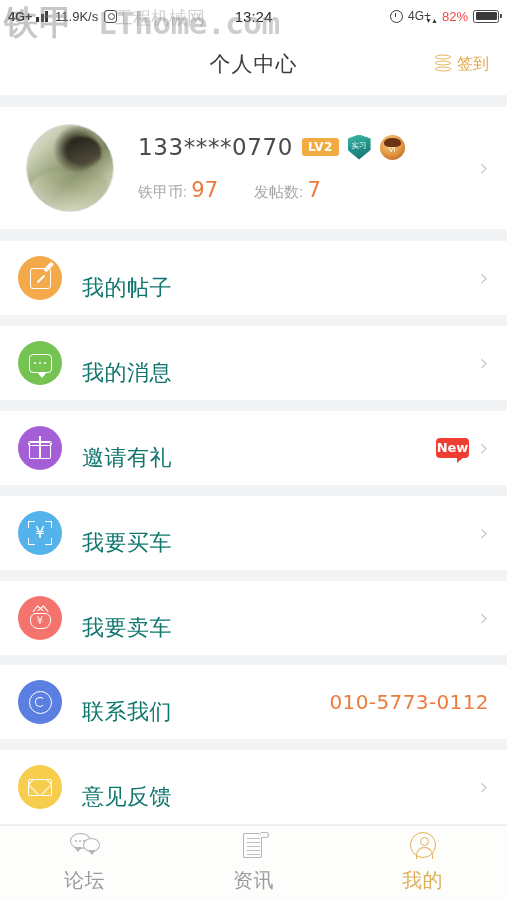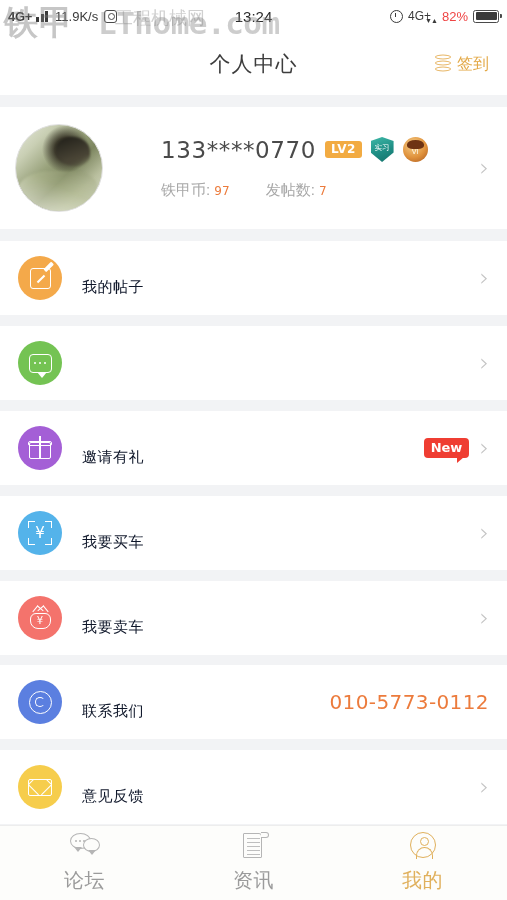--- a/index.html
+++ b/index.html
@@ -118,24 +118,23 @@
   .coin-icon span:nth-child(2){ top:6px; }
   .coin-icon span:nth-child(3){ top:12px; }
   .signin-label { font-size:16px; color:#e3a948; }
 
   
   .gap { height:12px; background:#f2f3f5; }
   .gap-sm { height:10px; background:#f2f3f5; }
   .profile {
     background:#fff; height:122px;
     display:flex; align-items:center;
-    padding:0 18px 0 15px;
+    padding:0 18px 0 26px;
     position:relative;
     cursor:pointer;
-    gap:34px;
   }
   .avatar {
     width:88px;height:88px;border-radius:50%;
     flex:0 0 88px;
     background:
       radial-gradient(circle at 58% 28%, #2b2a22 0%, #3d3a2c 14%, rgba(61,58,44,0) 30%),
       linear-gradient(135deg,#e8eade 0%,#c9cfb4 22%,#9aa37d 42%,#7d8660 58%,#b9bf9e 76%,#e3e6d8 100%);
     border:1px solid #e0e0e0;
     overflow:hidden; position:relative;
   }
@@ -189,21 +188,21 @@
     content:"";position:absolute;left:4px;top:3px;width:17px;height:9px;
     background:#6e3313;border-radius:50% 50% 35% 35%;
   }
   .badge-medal:after{
     content:"VI";position:absolute;left:0;right:0;top:11px;
     text-align:center;font-size:7px;color:#fff8e6;
     font-family:"DejaVu Sans",sans-serif;
   }
   .p-stats { margin-top:18px; display:flex; gap:36px; }
   .p-stat { font-size:15px; color:#a8a8a8; }
-  .p-stat b { color:#ec7b3c; font-weight:normal; font-size:12px;
+  .p-stat b { color:#ec7b3c; font-weight:normal; font-size:21px;
     font-family:"DejaVu Sans",sans-serif; }
   .chev {
     color:#c4c4c4; font-size:24px; font-weight:300;
     font-family:"DejaVu Sans",sans-serif;
     line-height:1;
   }
   .p-chev { margin-left:auto; }
 
   
   .menu-row {
@@ -214,33 +213,33 @@
     position:relative;
   }
   .sep { height:11px; background:#f2f3f5; }
   .row-icon {
     width:44px;height:44px;border-radius:50%;
     flex:0 0 44px;
     display:flex;align-items:center;justify-content:center;
     position:relative;
   }
   .row-label {
-    margin-left:20px; font-size:15px; color:#0f172a;
+    margin-left:20px; font-size:22px; color:#0f766e;
     letter-spacing:0.5px;
     margin-top:19px;
   }
   .row-right { margin-left:auto; display:flex; align-items:center; gap:10px; }
   .row-value {
     font-size:20px; color:#ec7b3c; letter-spacing:0.4px;
     font-family:"DejaVu Sans",sans-serif;
   }
   .new-badge {
     background:#ef3d32; color:#fff;
     font-size:13px; font-weight:bold;
-    padding:2px 7px 3px; border-radius:4px;
+    padding:2px 1px 3px; border-radius:4px;
     position:relative;
     font-family:"DejaVu Sans",sans-serif;
   }
   .new-badge:after{
     content:"";position:absolute;right:5px;bottom:-5px;
     width:0;height:0;border-left:7px solid #ef3d32;
     border-bottom:6px solid transparent;
   }
 
   
@@ -498,20 +497,21 @@
 <div class="sep"></div>
 
 <div class="menu-row">
   <span class="row-icon" style="background:#74c353">
     <span class="ico-chat">
         <i></i>
         <i></i>
         <i></i>
       </span>
   </span>
+  <span class="row-label">我的消息</span>
   <span class="row-right">
     <span class="chev">›</span>
   </span>
 </div>
 <div class="sep"></div>
 
 <div class="menu-row">
   <span class="row-icon" style="background:#a45fd6">
     <span class="ico-gift"></span>
   </span>

